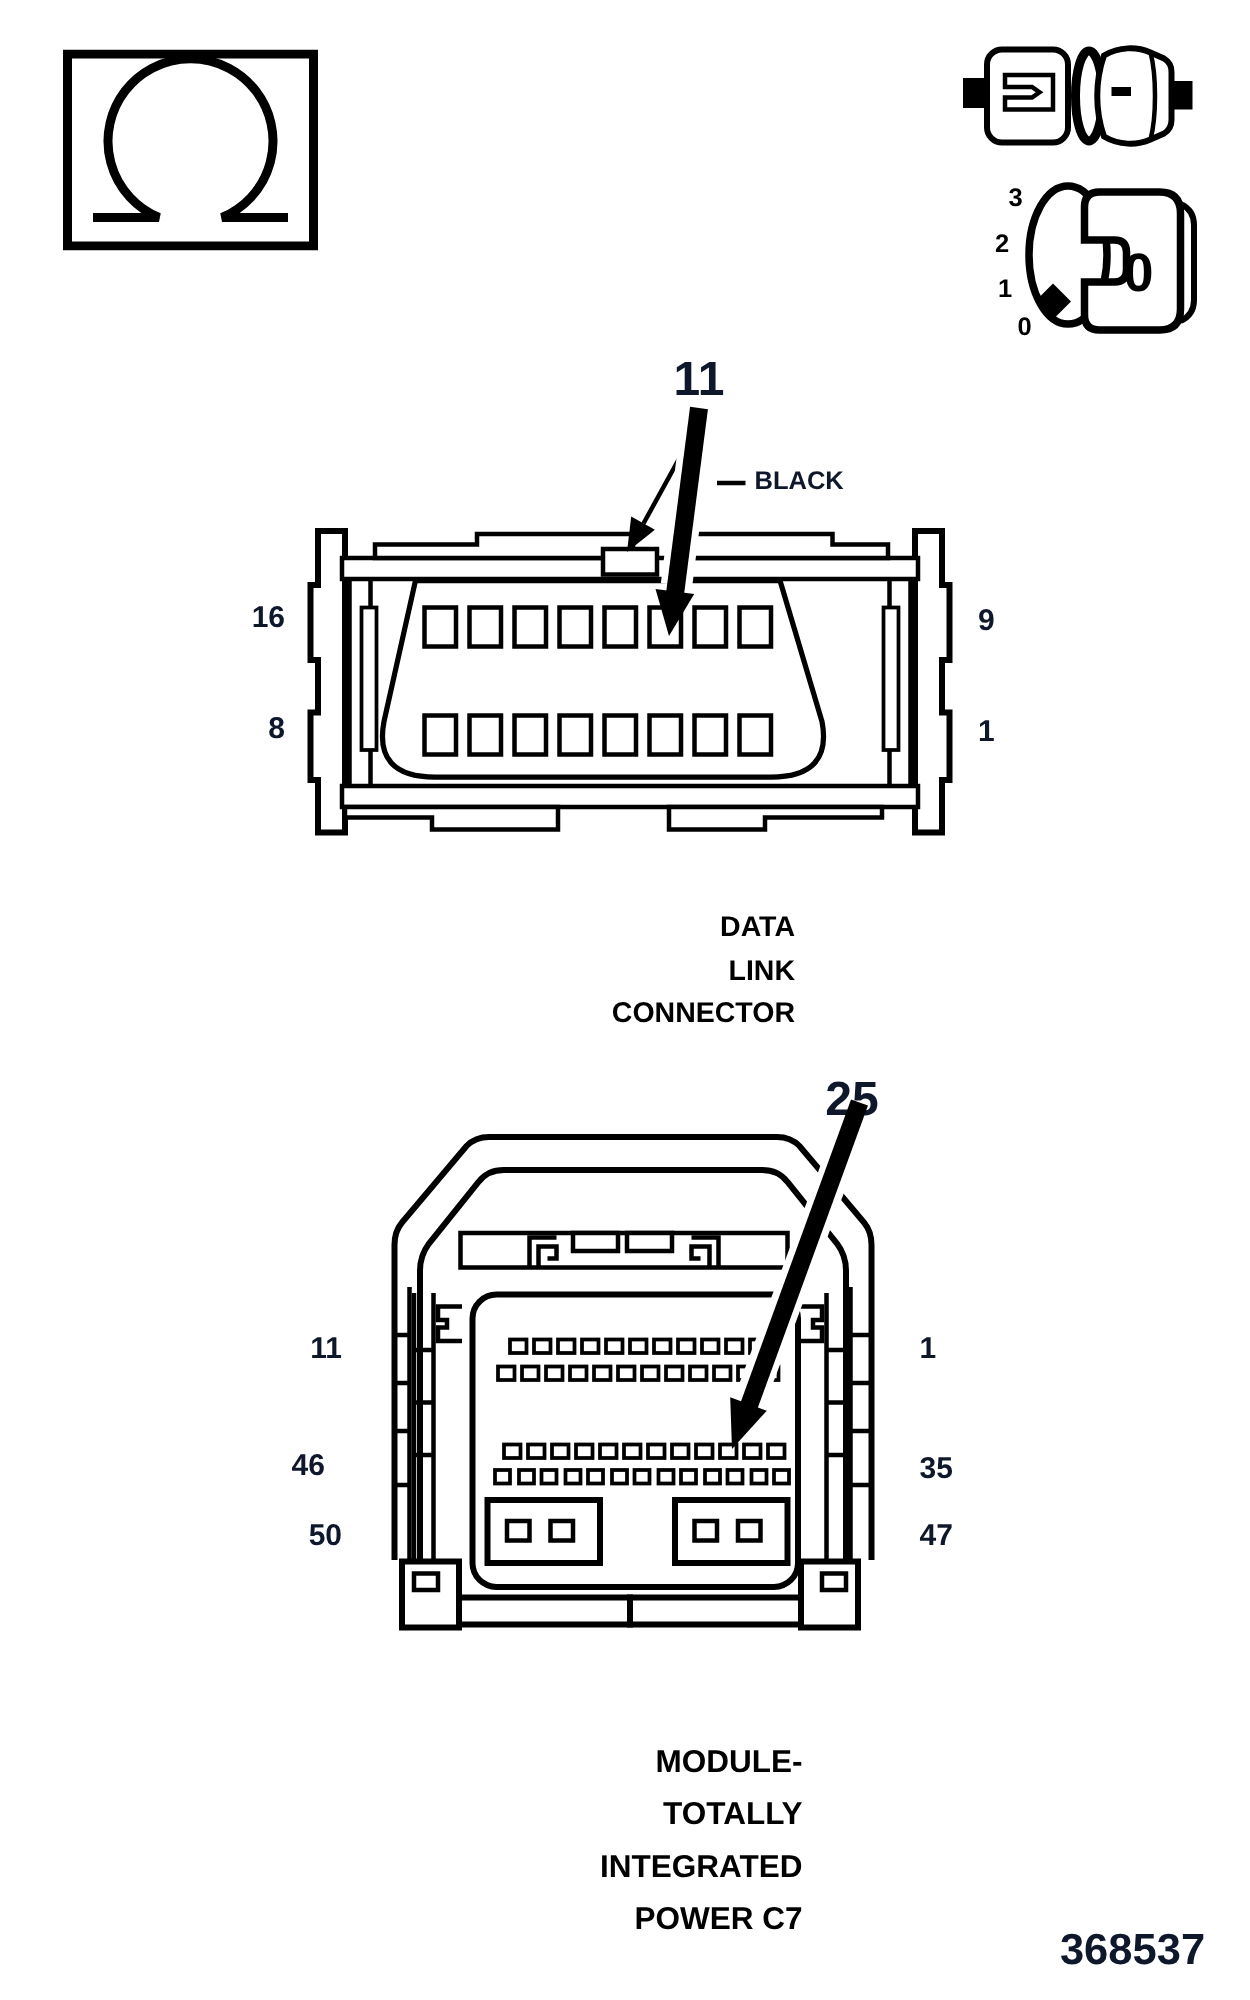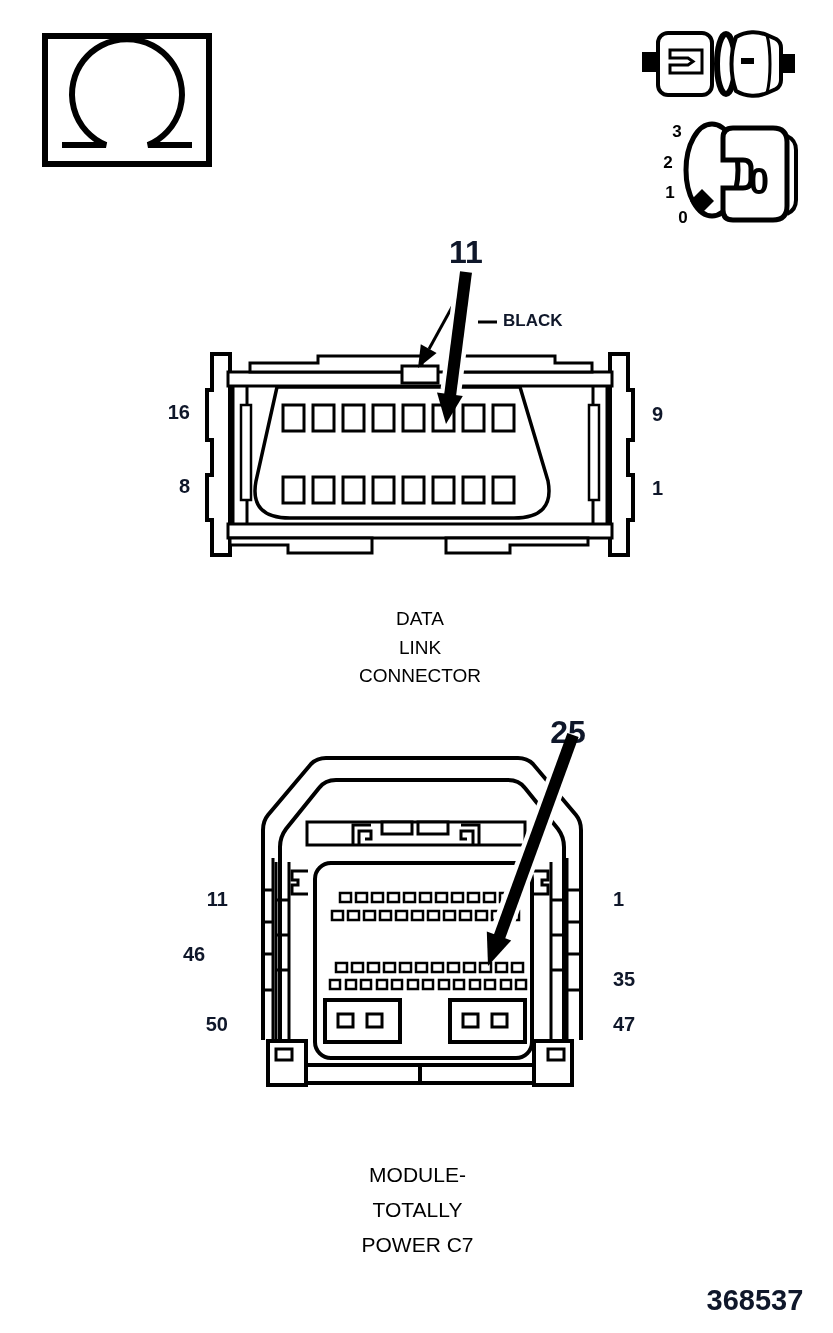--- a/index.html
+++ b/index.html
@@ -2,21 +2,21 @@
 <html><head>
 <meta charset="utf-8">
 <style>
   html,body{margin:0;padding:0;background:#fff;}
   .page{position:relative;width:833px;height:1333px;background:#fff;overflow:hidden;
         font-family:"Liberation Sans",sans-serif;color:#000;}
   .abs{position:absolute;}
   .lbl{position:absolute;font-weight:bold;color:#0f172a;line-height:1;}
   .callout{font-size:32px;font-weight:bold;text-align:center;}
   .pinlbl{font-size:20px;font-weight:bold;}
-  .caption{position:absolute;text-align:center;font-weight:normal;}
+  .caption{position:absolute;text-align:right;font-weight:bold;}
   .caption div{white-space:nowrap;}
   svg{display:block;}
   svg text{font-family:"Liberation Sans",sans-serif;font-weight:bold;fill:#000;}
 </style>
 </head>
 <body>
 
 <div class="page">
 
   <svg class="abs" style="left:42px;top:33px" width="170" height="134" viewBox="0 0 170 134">
@@ -209,28 +209,29 @@
         <rect x="127" y="264" width="15" height="13" stroke-width="3"></rect>
         <rect x="210" y="250" width="75" height="42" stroke-width="4" fill="#fff"></rect>
         <rect x="223" y="264" width="15" height="13" stroke-width="3"></rect>
         <rect x="252" y="264" width="15" height="13" stroke-width="3"></rect>
       </g>
     </g>
   </svg>
 
   <div class="lbl pinlbl" style="left:183px;top:889px;width:45px;text-align:right">11</div>
   <div class="lbl pinlbl" style="left:613px;top:889px">1</div>
-  <div class="lbl pinlbl" style="left:183px;top:944px;width:45px;text-align:left">46</div>
+  <div class="lbl pinlbl" style="left:183px;top:967px;width:45px;text-align:center">46</div>
   <div class="lbl pinlbl" style="left:613px;top:969px">35</div>
   <div class="lbl pinlbl" style="left:183px;top:1014px;width:45px;text-align:right">50</div>
   <div class="lbl pinlbl" style="left:613px;top:1014px">47</div>
 
   <div class="caption" style="left:300px;top:1157px;width:235px;font-size:21px;line-height:35px">
     <div>MODULE-</div>
     <div>TOTALLY</div>
+    <div>INTEGRATED</div>
     <div>POWER C7</div>
   </div>
 
   <div class="lbl" style="left:695px;top:1286px;width:120px;text-align:center;font-size:29px">368537</div>
 
   <svg class="abs" style="left:0;top:0;pointer-events:none" width="833" height="1333" viewBox="0 0 833 1333">
 
     <line x1="478" y1="322" x2="497" y2="322" stroke="#000" stroke-width="3"></line>
 
     <g>

